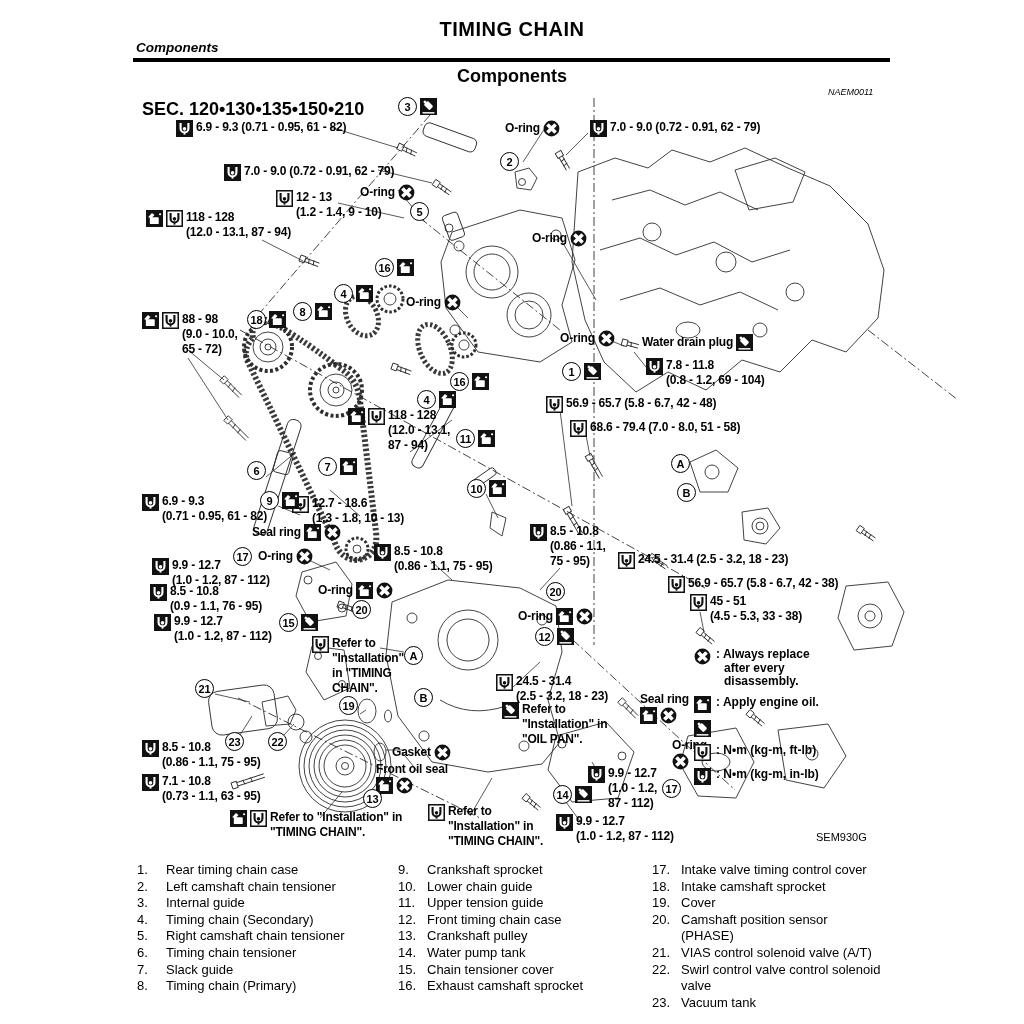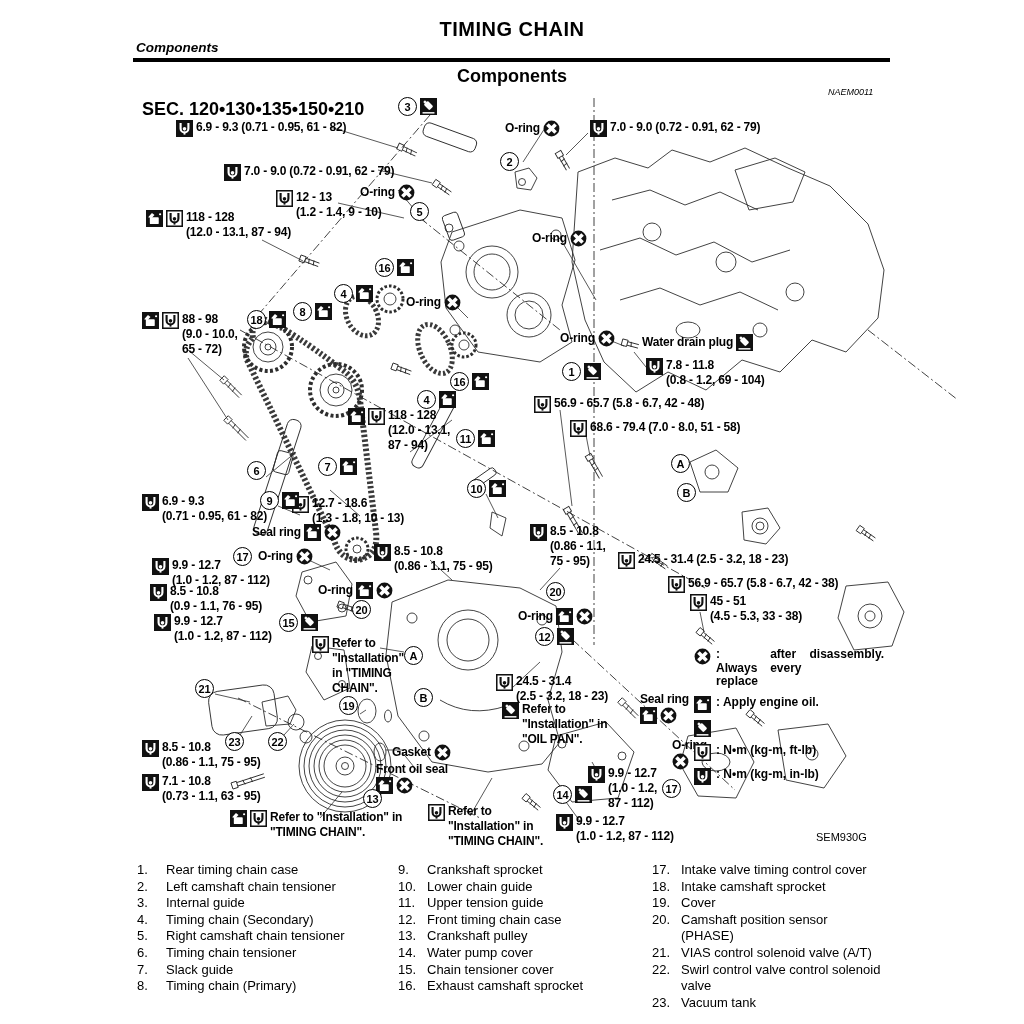--- a/index.html
+++ b/index.html
@@ -22,21 +22,21 @@
   .ln{display:flex;align-items:center;gap:3px;}
   .icon{width:17px;height:17px;display:inline-block;flex:0 0 auto;}
   .icon svg{width:100%;height:100%;display:block;}
   
   .co{position:absolute;display:flex;gap:3px;align-items:center;z-index:3;}
   .co .circ{width:17px;height:17px;border:1.8px solid #000;border-radius:50%;background:#fff;
             display:flex;align-items:center;justify-content:center;font-size:11px;font-weight:bold;}
   
   #legend{left:694px;top:648px;width:190px;z-index:2;}
   .lgrow{display:flex;gap:5px;align-items:flex-start;margin-bottom:7px;font-size:12px;font-weight:bold;line-height:13.5px;}
-  .lgrow .col{display:flex;flex-direction:row;}
+  .lgrow .col{display:flex;flex-direction:column;}
   .lgrow .col div+div{padding-left:8px;}
   
   .pcol{position:absolute;top:862px;font-size:13px;line-height:16.6px;z-index:2;}
   .pcol .item{display:flex;}
   .pcol .num{width:29px;flex:0 0 auto;}
   .pc1{left:137px;width:255px;} .pc2{left:398px;width:250px;} .pc3{left:652px;width:255px;}
   #art{left:0;top:0;z-index:1;}
 </style>
 </head>
 <body>
@@ -549,21 +549,21 @@
       </span>
       <div class="txt">
         <div class="ln">
           <span>7.8 - 11.8</span>
         </div>
         <div class="ln">
           <span>(0.8 - 1.2, 69 - 104)</span>
         </div>
       </div>
     </div>
-    <div class="lbl" style="left: 534px; top: 396px; justify-content: space-between;">
+    <div class="lbl" style="left: 546px; top: 396px; justify-content: space-between;">
       <span class="icon">
         <svg viewBox="0 0 20 20">
           <rect x="0.9" y="0.9" width="18.2" height="18.2" fill="#fff" stroke="#111" stroke-width="1.8"></rect>
           <path d="M5.4 3.6 V10 a4.6 4.6 0 0 0 9.2 0 V3.6" fill="none" stroke="#111" stroke-width="2.5"></path>
           <circle cx="10" cy="10.4" r="2.1" fill="#111"></circle>
           <rect x="8.9" y="14.6" width="2.2" height="2.6" fill="#111"></rect>
         </svg>
       </span>
       <div class="txt">
         <div class="ln">
@@ -1558,21 +1558,21 @@
     </div>
     <div class="item">
       <div class="num">13.</div>
       <div>
         <div>Crankshaft pulley</div>
       </div>
     </div>
     <div class="item">
       <div class="num">14.</div>
       <div>
-        <div>Water pump cover</div>
+        <div>Water pump tank</div>
       </div>
     </div>
     <div class="item">
       <div class="num">15.</div>
       <div>
         <div>Chain tensioner cover</div>
       </div>
     </div>
     <div class="item">
       <div class="num">16.</div>

